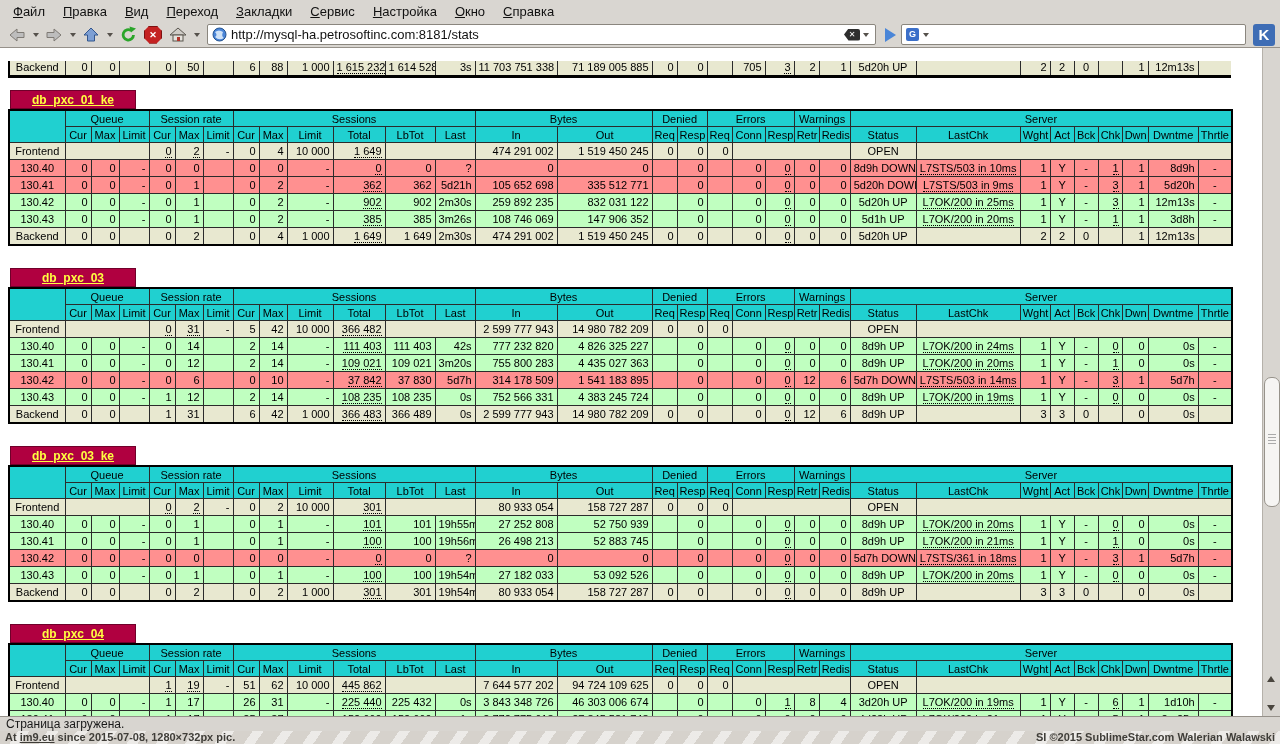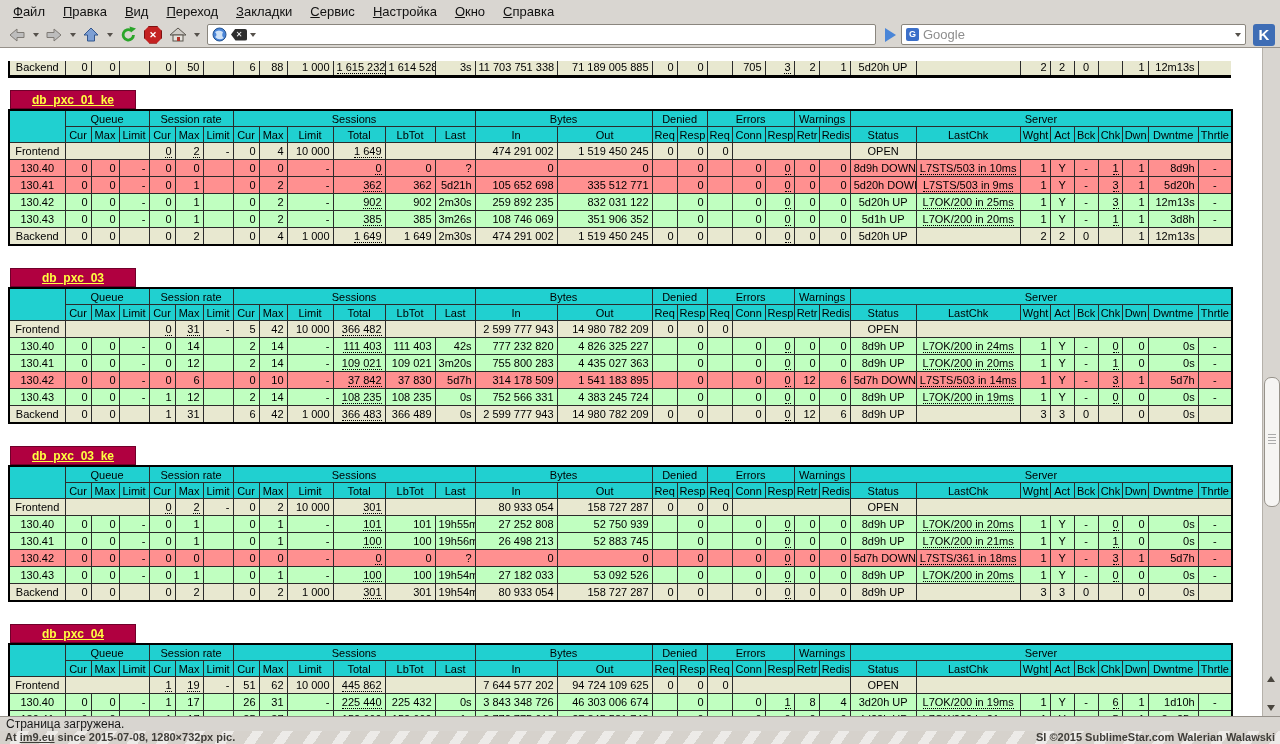--- a/index.html
+++ b/index.html
@@ -138,31 +138,31 @@
   </span>
   <span class="tb-sm">
       <span class="caret"></span>
     </span>
 
   <span class="urlbar">
     <svg width="15" height="15" style="margin-right:4px">
       <circle cx="7.5" cy="7.5" r="6.5" fill="#4a85d8" stroke="#23528f"></circle>
       <path d="M3 5 q4 -3 8 0 q-2 4 1 6 q-5 3 -9 -1 q3 -2 0 -5z" fill="#cfe2f7"></path>
     </svg>
+    <span class="txt">http://mysql-ha.petrosoftinc.com:8181/stats</span>
     <span class="clear-btn">✕</span>
     <span class="tb-sm">
         <span class="caret"></span>
       </span>
   </span>
 
   <span class="go-tri"></span>
 
   <span class="searchbar">
     <span class="g-icon">G</span>
-    <span class="placeholder">Google</span>
     <span class="caret"></span>
   </span>
 
   <span class="kde-logo">K</span>
 </div>
 
 <div class="viewport">
   <div class="content">
     <div class="partial-wrap">
       <table class="stats" id="partial-table">
@@ -446,21 +446,21 @@
                 <td class="num">0</td>
                 <td class="num">1</td>
                 <td class="num"></td>
                 <td class="num">0</td>
                 <td class="num">2</td>
                 <td class="num">-</td>
                 <td class="num"><span class="du">385</span></td>
                 <td class="num">385</td>
                 <td class="num">3m26s</td>
                 <td class="num">108 746 069</td>
-                <td class="num">351 906 352</td>
+                <td class="num">147 906 352</td>
                 <td class="num"></td>
                 <td class="num">0</td>
                 <td class="num"></td>
                 <td class="num">0</td>
                 <td class="num"><span class="du">0</span></td>
                 <td class="num">0</td>
                 <td class="num">0</td>
                 <td class="ctr">5d1h UP</td>
                 <td class="ctr"><span class="du">L7OK/200 in 20ms</span></td>
                 <td class="num">1</td>

